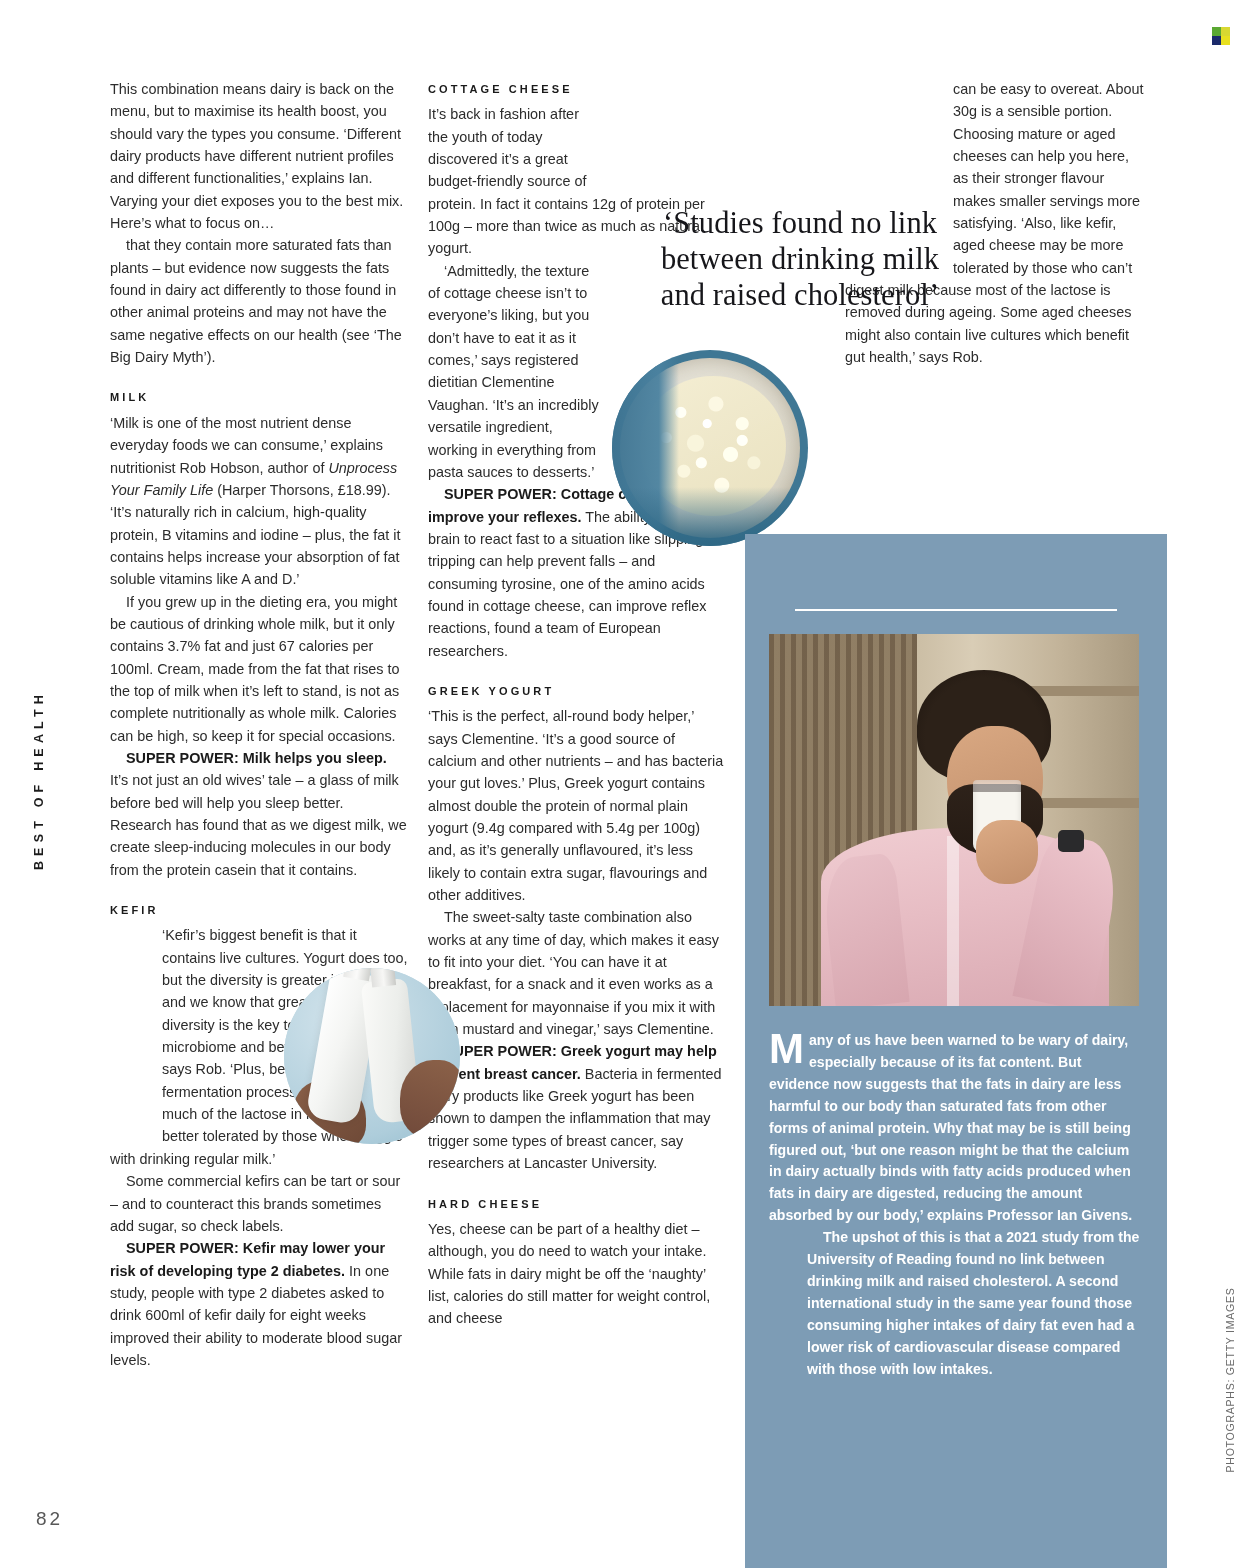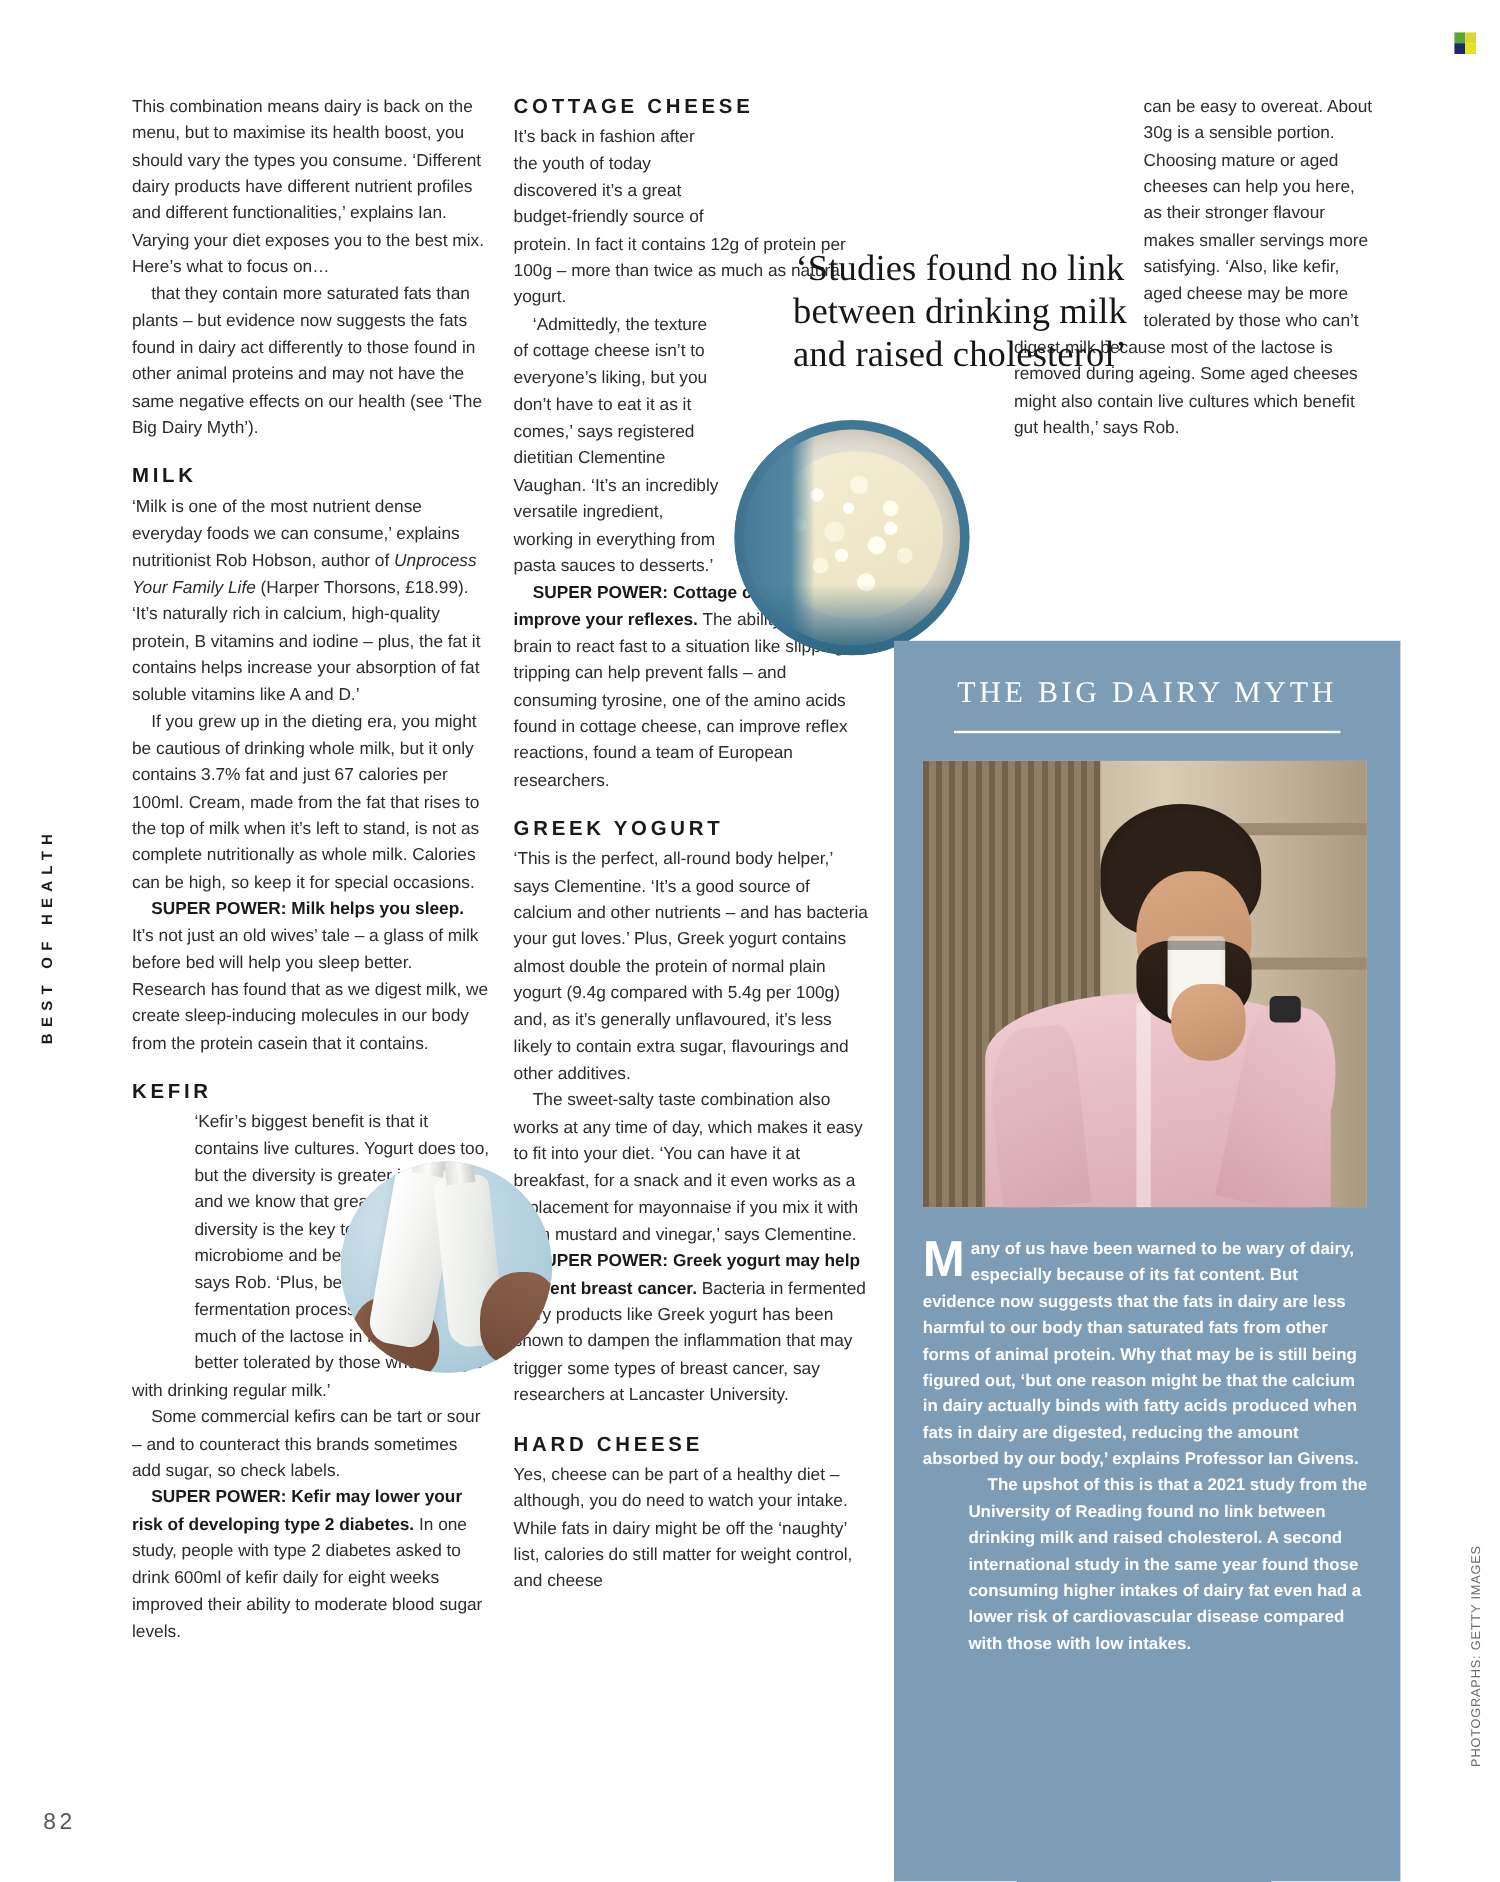--- a/index.html
+++ b/index.html
@@ -61,21 +61,21 @@
     text-align: left;
   }
   .col p { margin: 0; }
   .col p + p { text-indent: 16px; }
 
   .col1 { left: 110px; width: 298px; }
   .col2 { left: 428px; width: 296px; }
   .col3 { left: 845px; width: 300px; }
 
   h2.sect {
-    font-size: 17px;
+    font-size: 11px;
     font-weight: 700;
     letter-spacing: 3.1px;
     color: #1a1a1a;
     margin: 18px 0 3px;
   }
   .col1 h2.sect:first-child,
   .col2 h2.sect:first-child { margin-top: 0; }
 
   b.sp { font-weight: 700; color: #1a1a1a; }
   i.bk { font-style: italic; }
@@ -433,21 +433,20 @@
 
   <div class="kefir">
     <div class="sky"></div>
     <div class="handL"></div>
     <div class="bottleA"></div>
     <div class="bottleB"></div>
     <div class="handR"></div>
   </div>
 
   <div class="myth">
-    <div class="myth-title">THE BIG DAIRY MYTH</div>
     <div class="myth-rule"></div>
 
     <div class="myth-photo">
       <div class="wall"></div>
       <div class="slats"></div>
       <div class="shelfA"></div>
       <div class="shelfB"></div>
       <div class="shirt"></div>
       <div class="armL"></div>
       <div class="armR"></div>

